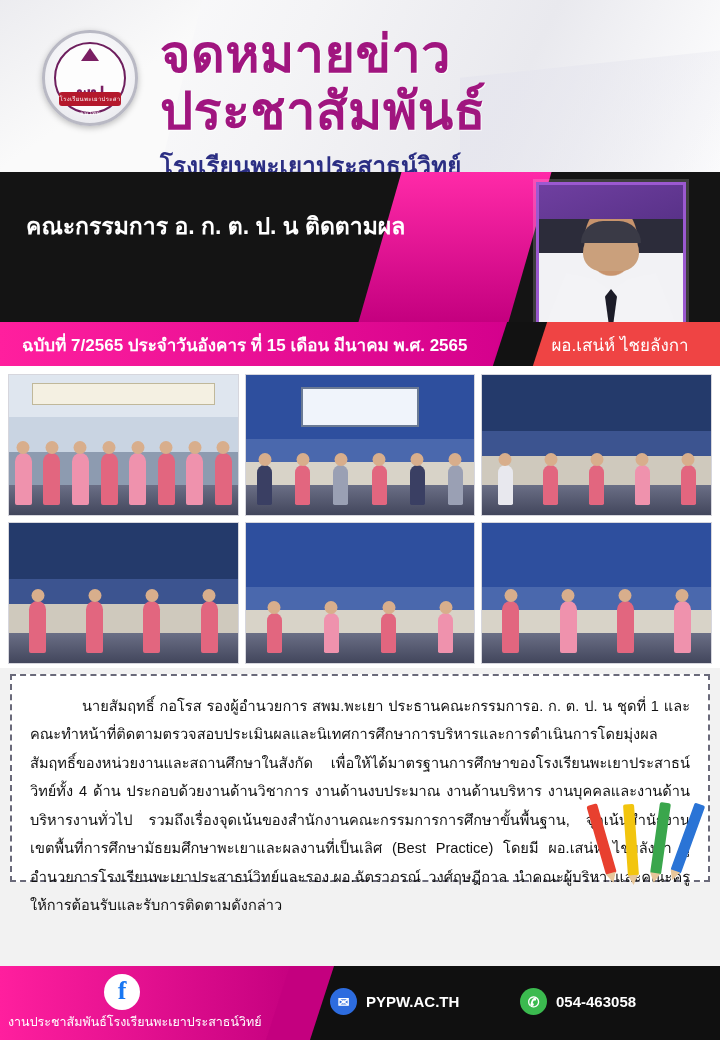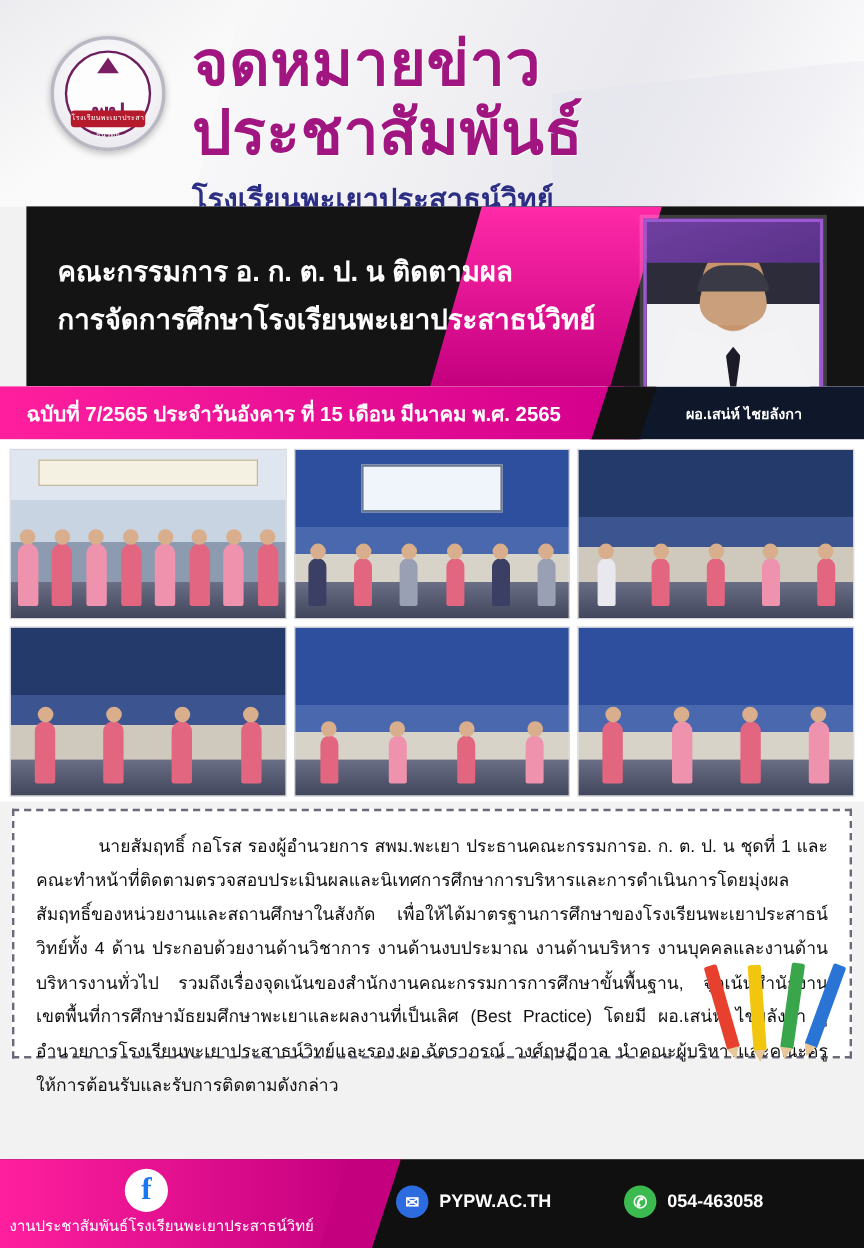--- a/index.html
+++ b/index.html
@@ -103,21 +103,20 @@
     font-size: 16px;
     color: #4a4a55;
     margin-top: 8px;
   }
   
   .band {
     position: relative;
     height: 150px;
     background: #141414;
     overflow: hidden;
-    margin-left: 22px;
   }
   .band-pink {
     position: absolute;
     right: 190px; top: 0; bottom: 0;
     width: 150px;
     background: linear-gradient(180deg, #ff2aa8, #c4007f);
     transform: skewX(-16deg);
   }
   .band-photo-frame {
     position: absolute;
@@ -182,24 +181,24 @@
   .issue-left:after {
     content: "";
     position: absolute; right: -22px; top: 0; bottom: 0;
     width: 44px; background: #d3008c;
     transform: skewX(-18deg);
   }
   .issue-right {
     position: absolute;
     right: 0; top: 0; bottom: 0;
     width: 200px;
-    background: #0f172a;
+    background: #ef4444;
     color: #ffffff;
-    font-size: 12px;
-    font-weight: bold;
+    font-size: 17px;
+    font-weight: normal;
     display: flex; align-items: center; justify-content: center;
   }
   .issue-right:before {
     content: "";
     position: absolute; left: -20px; top: 0; bottom: 0;
     width: 40px; background: #121212;
     transform: skewX(-18deg);
   }
   
   .grid {
@@ -352,21 +351,20 @@
     <div class="header-text">
       <div class="h-title">จดหมายข่าวประชาสัมพันธ์</div>
       <div class="h-sub1">โรงเรียนพะเยาประสาธน์วิทย์</div>
     </div>
   </div>
 
   <div class="band">
     <div class="band-pink"></div>
     <div class="band-title">
       <span>คณะกรรมการ อ. ก. ต. ป. น ติดตามผล</span>
-      <span>การจัดการศึกษาโรงเรียนพะเยาประสาธน์วิทย์</span>
     </div>
     <div class="band-photo-frame">
       <div class="band-photo-person">
         <div class="band-photo-suit"></div>
         <div class="band-photo-tie"></div>
       </div>
     </div>
   </div>
 
   <div class="issuebar">

